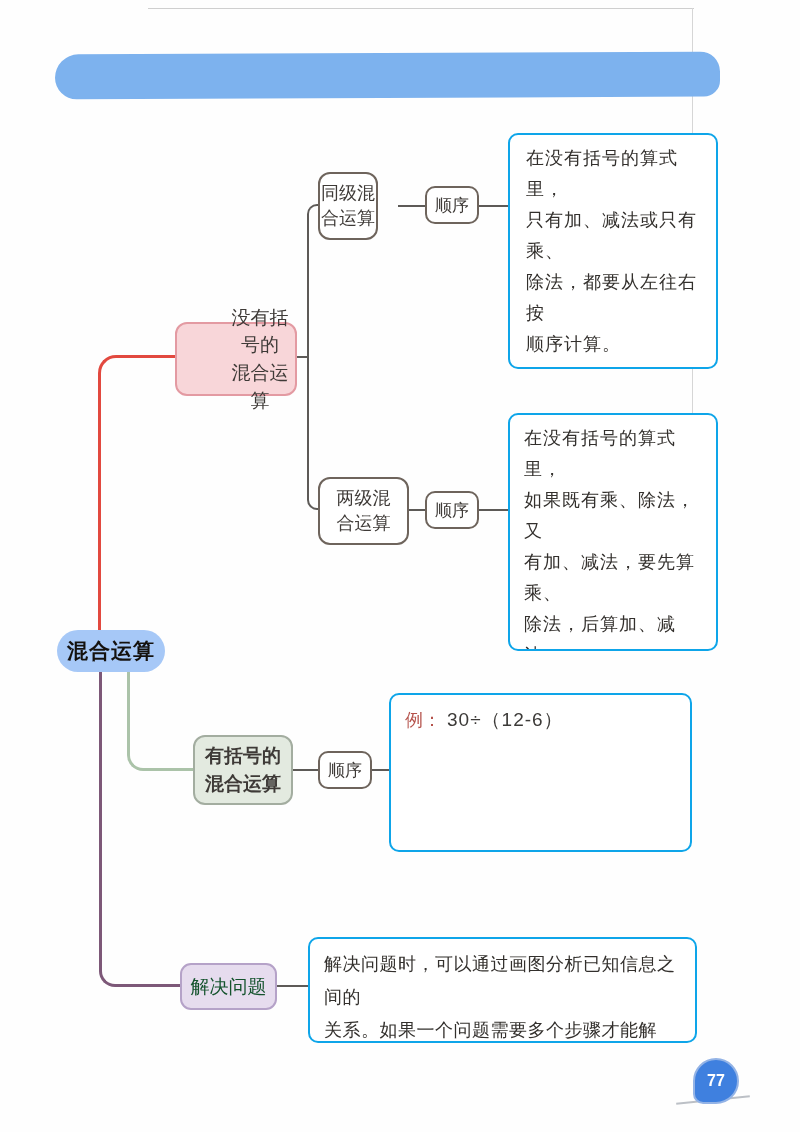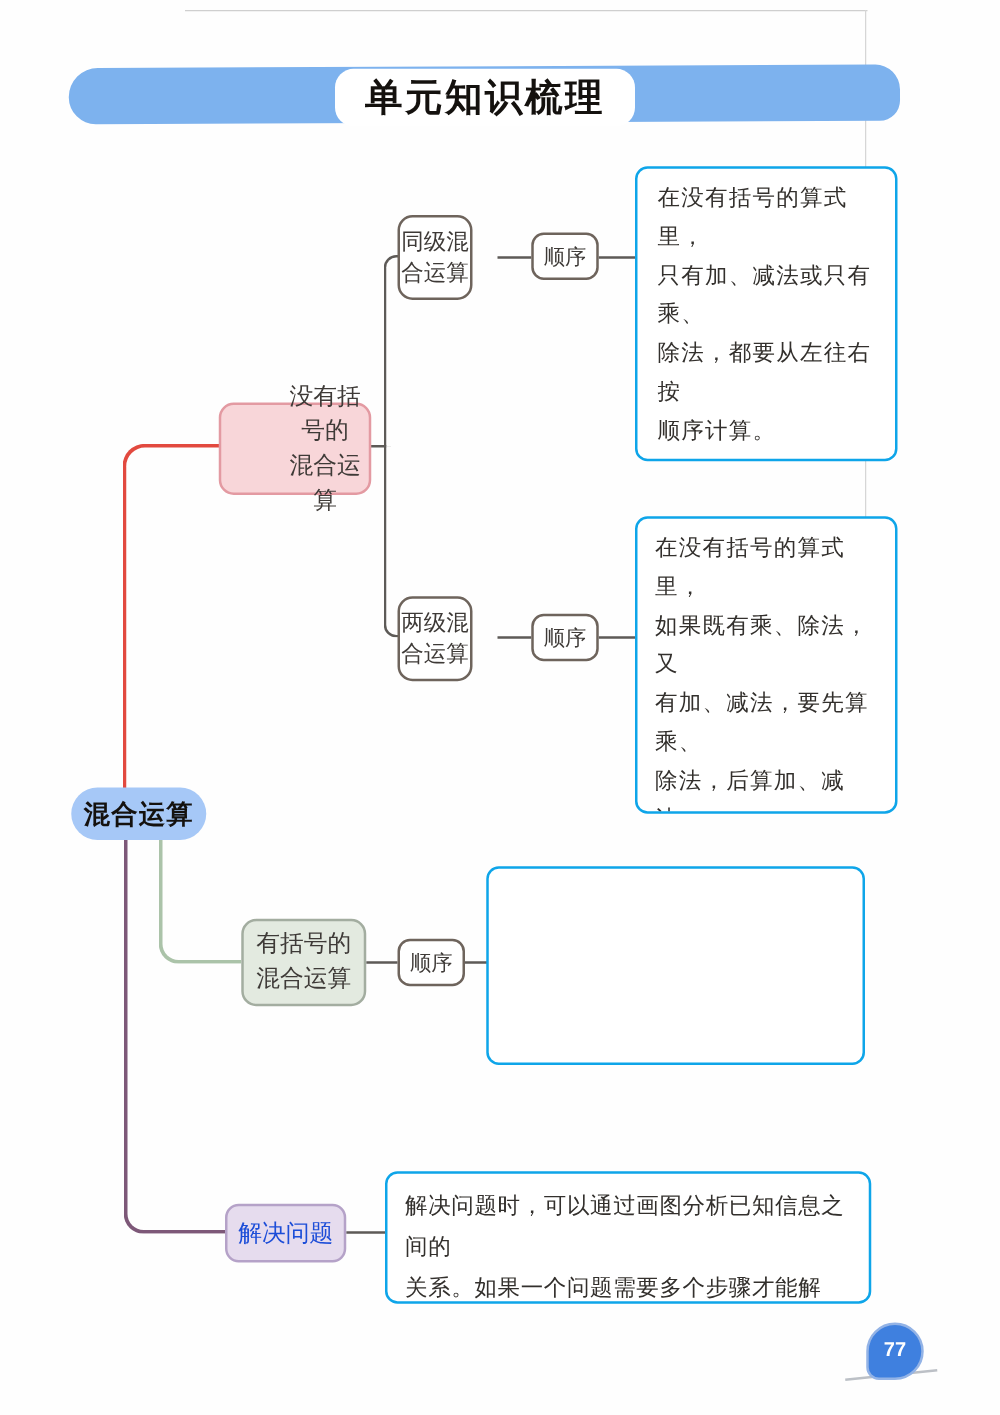--- a/index.html
+++ b/index.html
@@ -22,29 +22,29 @@
 
   
   .node { position: absolute; display: flex; align-items: center; justify-content: center;
     text-align: center; white-space: pre-line; }
   .node-root { left: 57px; top: 630px; width: 108px; height: 42px; background: #a6c8f7;
     border-radius: 21px; font-size: 21px; font-weight: bold; color: #14110e; letter-spacing: 1px; }
   .node-no-paren { left: 175px; top: 322px; width: 122px; height: 74px; background: #f8d6d9;
     border: 2.5px solid #e39aa2; border-radius: 12px; font-size: 19px; line-height: 1.45; color: #3e3a37; padding-left: 48px; }
   .node-white { background: #ffffff; border: 2px solid #6e645c; border-radius: 12px; color: #3e3a37; }
   .node-same { left: 318px; top: 172px; width: 60px; height: 68px; font-size: 18px; line-height: 1.4; }
-  .node-two { left: 318px; top: 477px; width: 60px; height: 68px; font-size: 18px; line-height: 1.4; }
+  .node-two { left: 318px; top: 477px; width: 91px; height: 68px; font-size: 18px; line-height: 1.4; }
   .node-order { width: 54px; height: 38px; font-size: 17px; border-radius: 10px; }
   .order1 { left: 425px; top: 186px; }
   .order2 { left: 425px; top: 491px; }
   .order3 { left: 318px; top: 751px; }
   .node-with-paren { left: 193px; top: 735px; width: 100px; height: 70px; background: #e3eae0;
-    border: 2px solid #a3ada0; border-radius: 12px; font-size: 19px; line-height: 1.45; color: #3e3a37; }
+    border: 2px solid #a3ada0; border-radius: 12px; font-size: 19px; line-height: 1.45; color: #3e3a37; font-weight: bold; }
   .node-solve { left: 180px; top: 963px; width: 97px; height: 47px; background: #e6dcee;
-    border: 2px solid #b5a2c8; border-radius: 11px; font-size: 19px; color: #1d4ed8; }
+    border: 2px solid #b5a2c8; border-radius: 11px; font-size: 19px; color: #14532d; }
 
   
   .h-line { position: absolute; height: 2px; background: #5d5a57; }
   .hl1 { left: 398px; top: 205px; width: 27px; }
   .hl2 { left: 479px; top: 205px; width: 30px; }
   .hl3 { left: 398px; top: 509px; width: 27px; }
   .hl4 { left: 479px; top: 509px; width: 30px; }
   .hl5 { left: 293px; top: 769px; width: 25px; }
   .hl6 { left: 372px; top: 769px; width: 18px; }
   .hl7 { left: 277px; top: 985px; width: 32px; }
@@ -86,23 +86,20 @@
 </style>
 </head>
 <body>
 
 <div class="page">
 
   <div class="edge-top"></div>
   <div class="edge-right"></div>
 
   <div class="banner"></div>
-  <div class="title-pill">
-    <span class="page-title">单元知识梳理</span>
-  </div>
 
   <div class="conn-red"></div>
   <div class="conn-green"></div>
   <div class="conn-purple"></div>
   <div class="h-line hl-stub"></div>
   <div class="branch-up"></div>
   <div class="branch-down"></div>
   <div class="h-line hl1"></div>
   <div class="h-line hl2"></div>
   <div class="h-line hl3"></div>
@@ -138,20 +135,23 @@
 
   <div class="box box2">
     <div class="kai">在没有括号的算式里，
 如果既有乘、除法，又
 有加、减法，要先算乘、
 除法，后算加、减法。</div>
 
   </div>
 
   <div class="box box3">
+    <div class="example-row">
+      <span class="example-label">例：</span><span class="expr">30÷（12-6）</span>
+    </div>
 
   </div>
 
   <div class="box box4">
     <div class="kai">解决问题时，可以通过画图分析已知信息之间的
 关系。如果一个问题需要多个步骤才能解决，要
 想好先解答什么，再解答什么。</div>
   </div>
 
   <div class="badge-line"></div>

